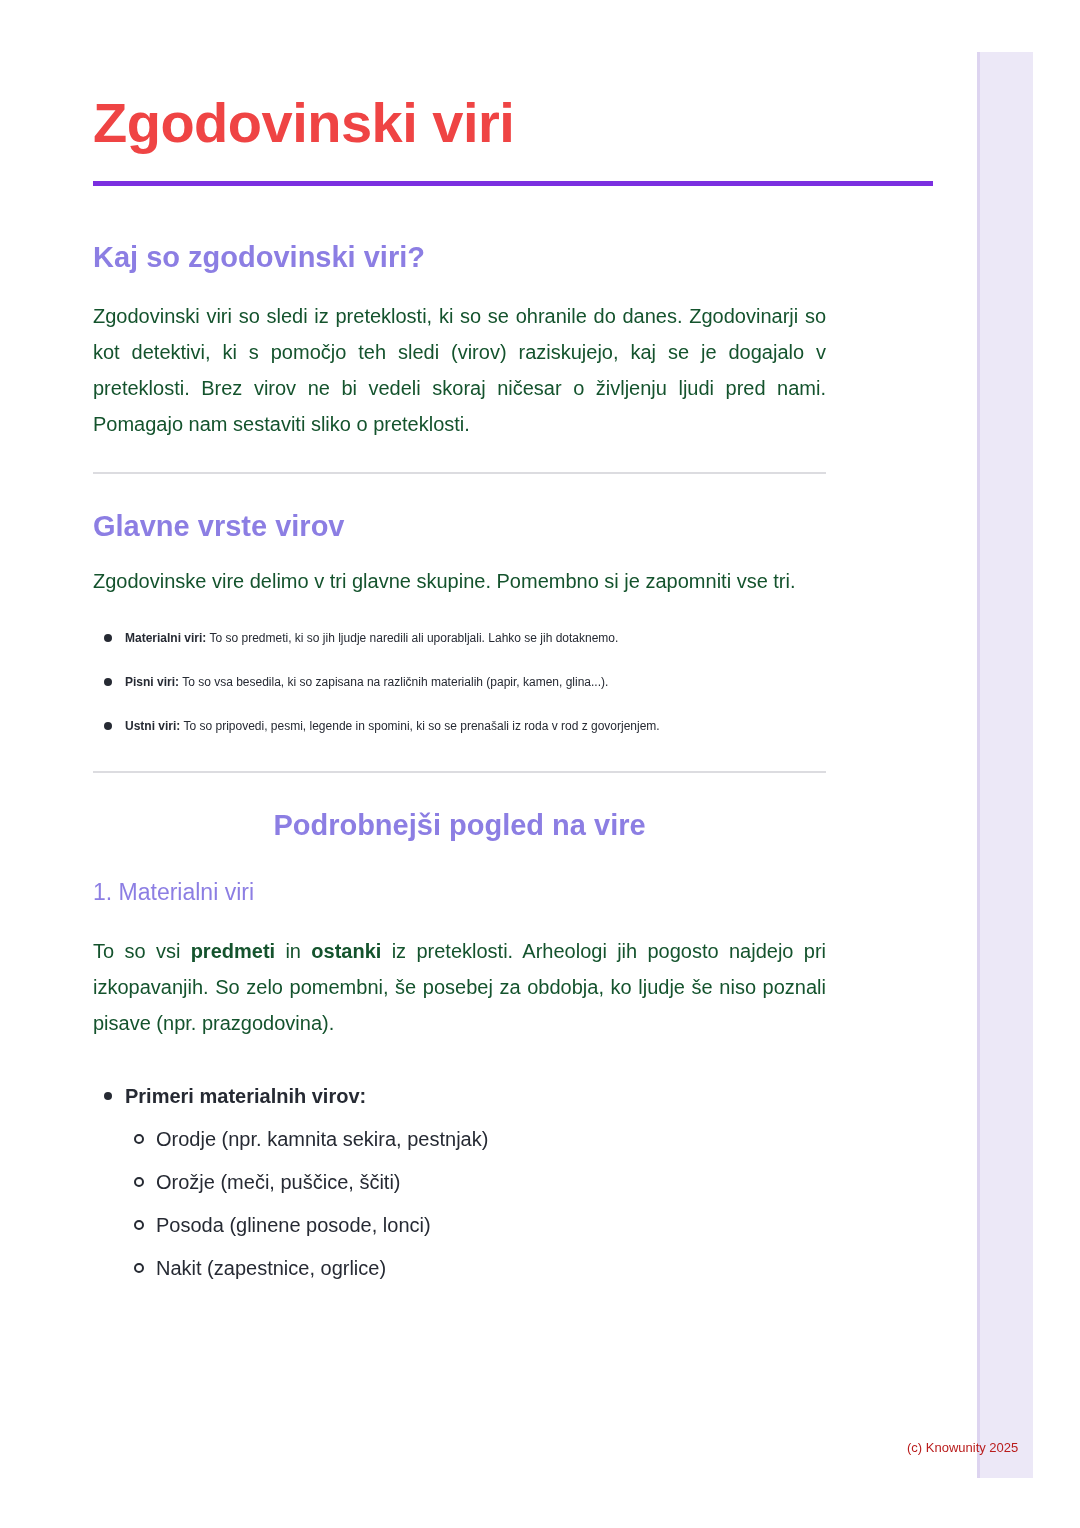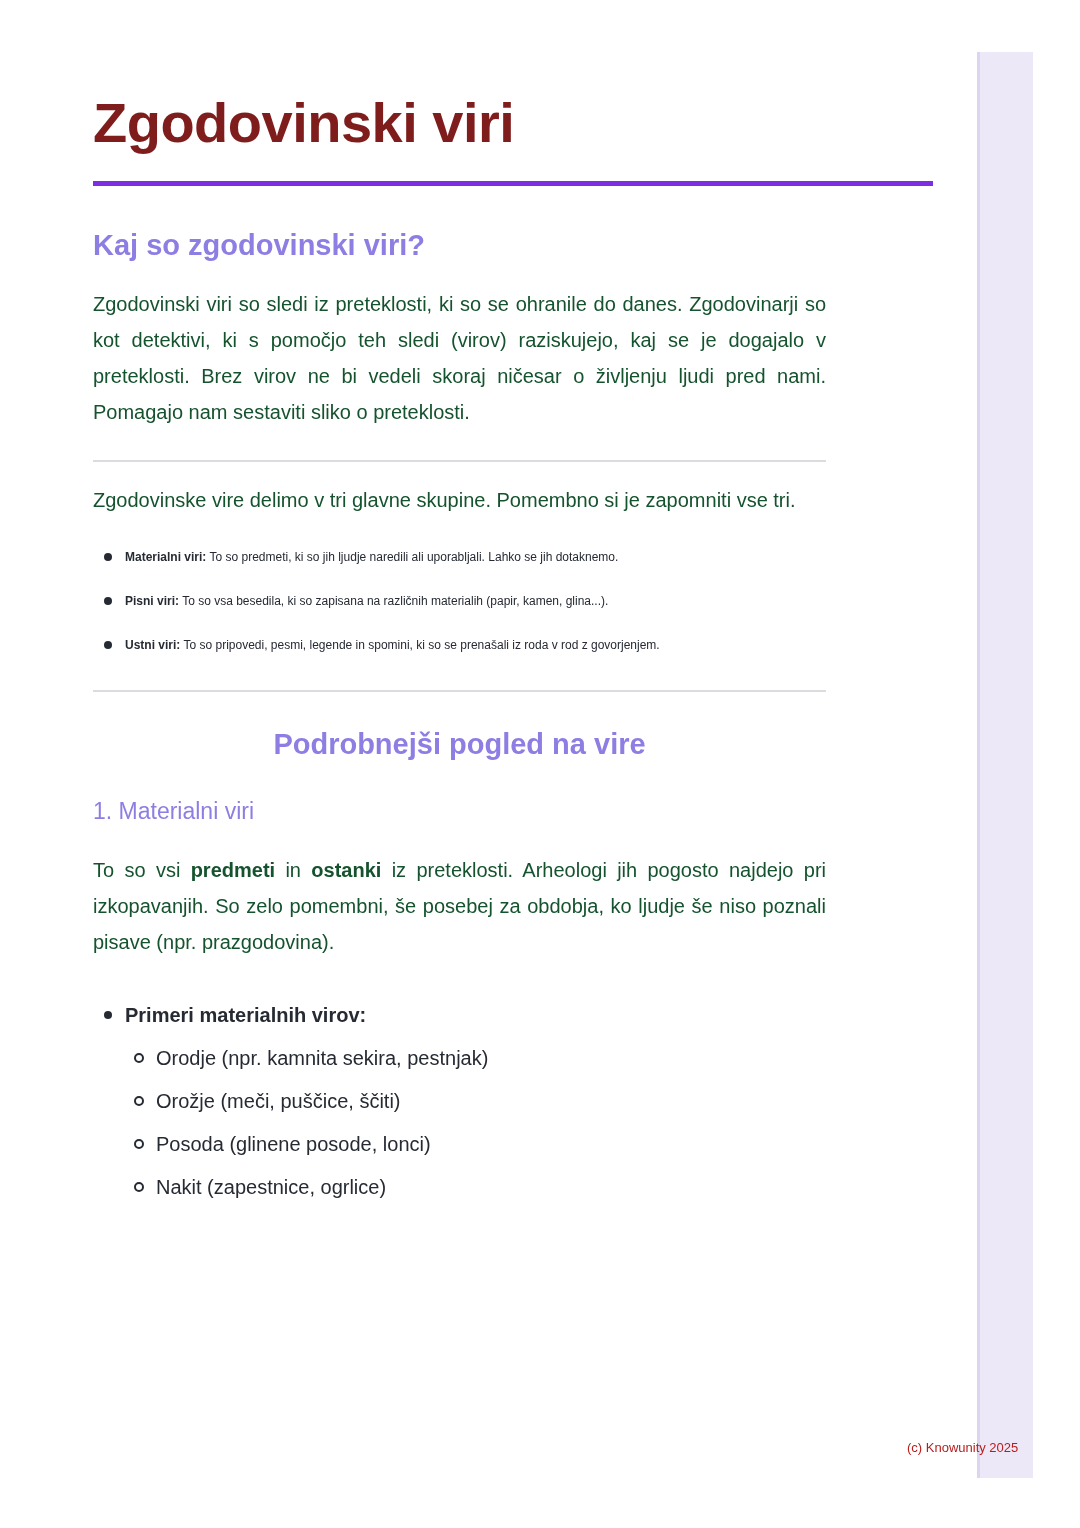--- a/index.html
+++ b/index.html
@@ -27,38 +27,38 @@
     left: 93px; top: 0;
     width: 733px;
     z-index: 2;
   }
 
   h1.doc-title {
     margin: 95px 0 0 0;
     font-size: 56px;
     line-height: 56px;
     font-weight: bold;
-    color: #7f1d1d;
+    color: #ef4444;
     letter-spacing: -0.5px;
   }
   .title-underline {
     margin-top: 30px;
     width: 840px;
     height: 5px;
     background: #7b2fe0;
   }
 
   h2.section-heading {
     margin: 0;
     font-size: 29px;
     line-height: 34px;
     font-weight: bold;
     color: #8c7ee3;
   }
-  h2.h-what   { margin-top: 42px; }
+  h2.h-what   { margin-top: 54px; }
   h2.h-types  { margin-top: 35px; }
   h2.h-detail { margin-top: 35px; text-align: center; }
 
   h3.sub-heading {
     margin: 35px 0 0 0;
     font-size: 23px;
     line-height: 30px;
     font-weight: normal;
     color: #8c7ee3;
   }
@@ -156,20 +156,21 @@
 <div class="content">
 
   <h1 class="doc-title">Zgodovinski viri</h1>
   <div class="title-underline"></div>
 
   <h2 class="section-heading h-what">Kaj so zgodovinski viri?</h2>
   <p class="body-par justified p-what">Zgodovinski viri so sledi iz preteklosti, ki so se ohranile do danes. Zgodovinarji so kot detektivi, ki s pomočjo teh sledi (virov) raziskujejo, kaj se je dogajalo v preteklosti. Brez virov ne bi vedeli skoraj ničesar o življenju ljudi pred nami. Pomagajo nam sestaviti sliko o preteklosti.</p>
 
   <div class="divider div-1"></div>
 
+  <h2 class="section-heading h-types">Glavne vrste virov</h2>
   <p class="body-par p-types">Zgodovinske vire delimo v tri glavne skupine. Pomembno si je zapomniti vse tri.</p>
 
   <ul class="bullet-list">
     <li>
       <span class="dot-marker"></span><span class="lead">Materialni viri:</span><span> To so predmeti, ki so jih ljudje naredili ali uporabljali. Lahko se jih dotaknemo.</span>
     </li>
     <li>
       <span class="dot-marker"></span><span class="lead">Pisni viri:</span><span> To so vsa besedila, ki so zapisana na različnih materialih (papir, kamen, glina...).</span>
     </li>
     <li>

